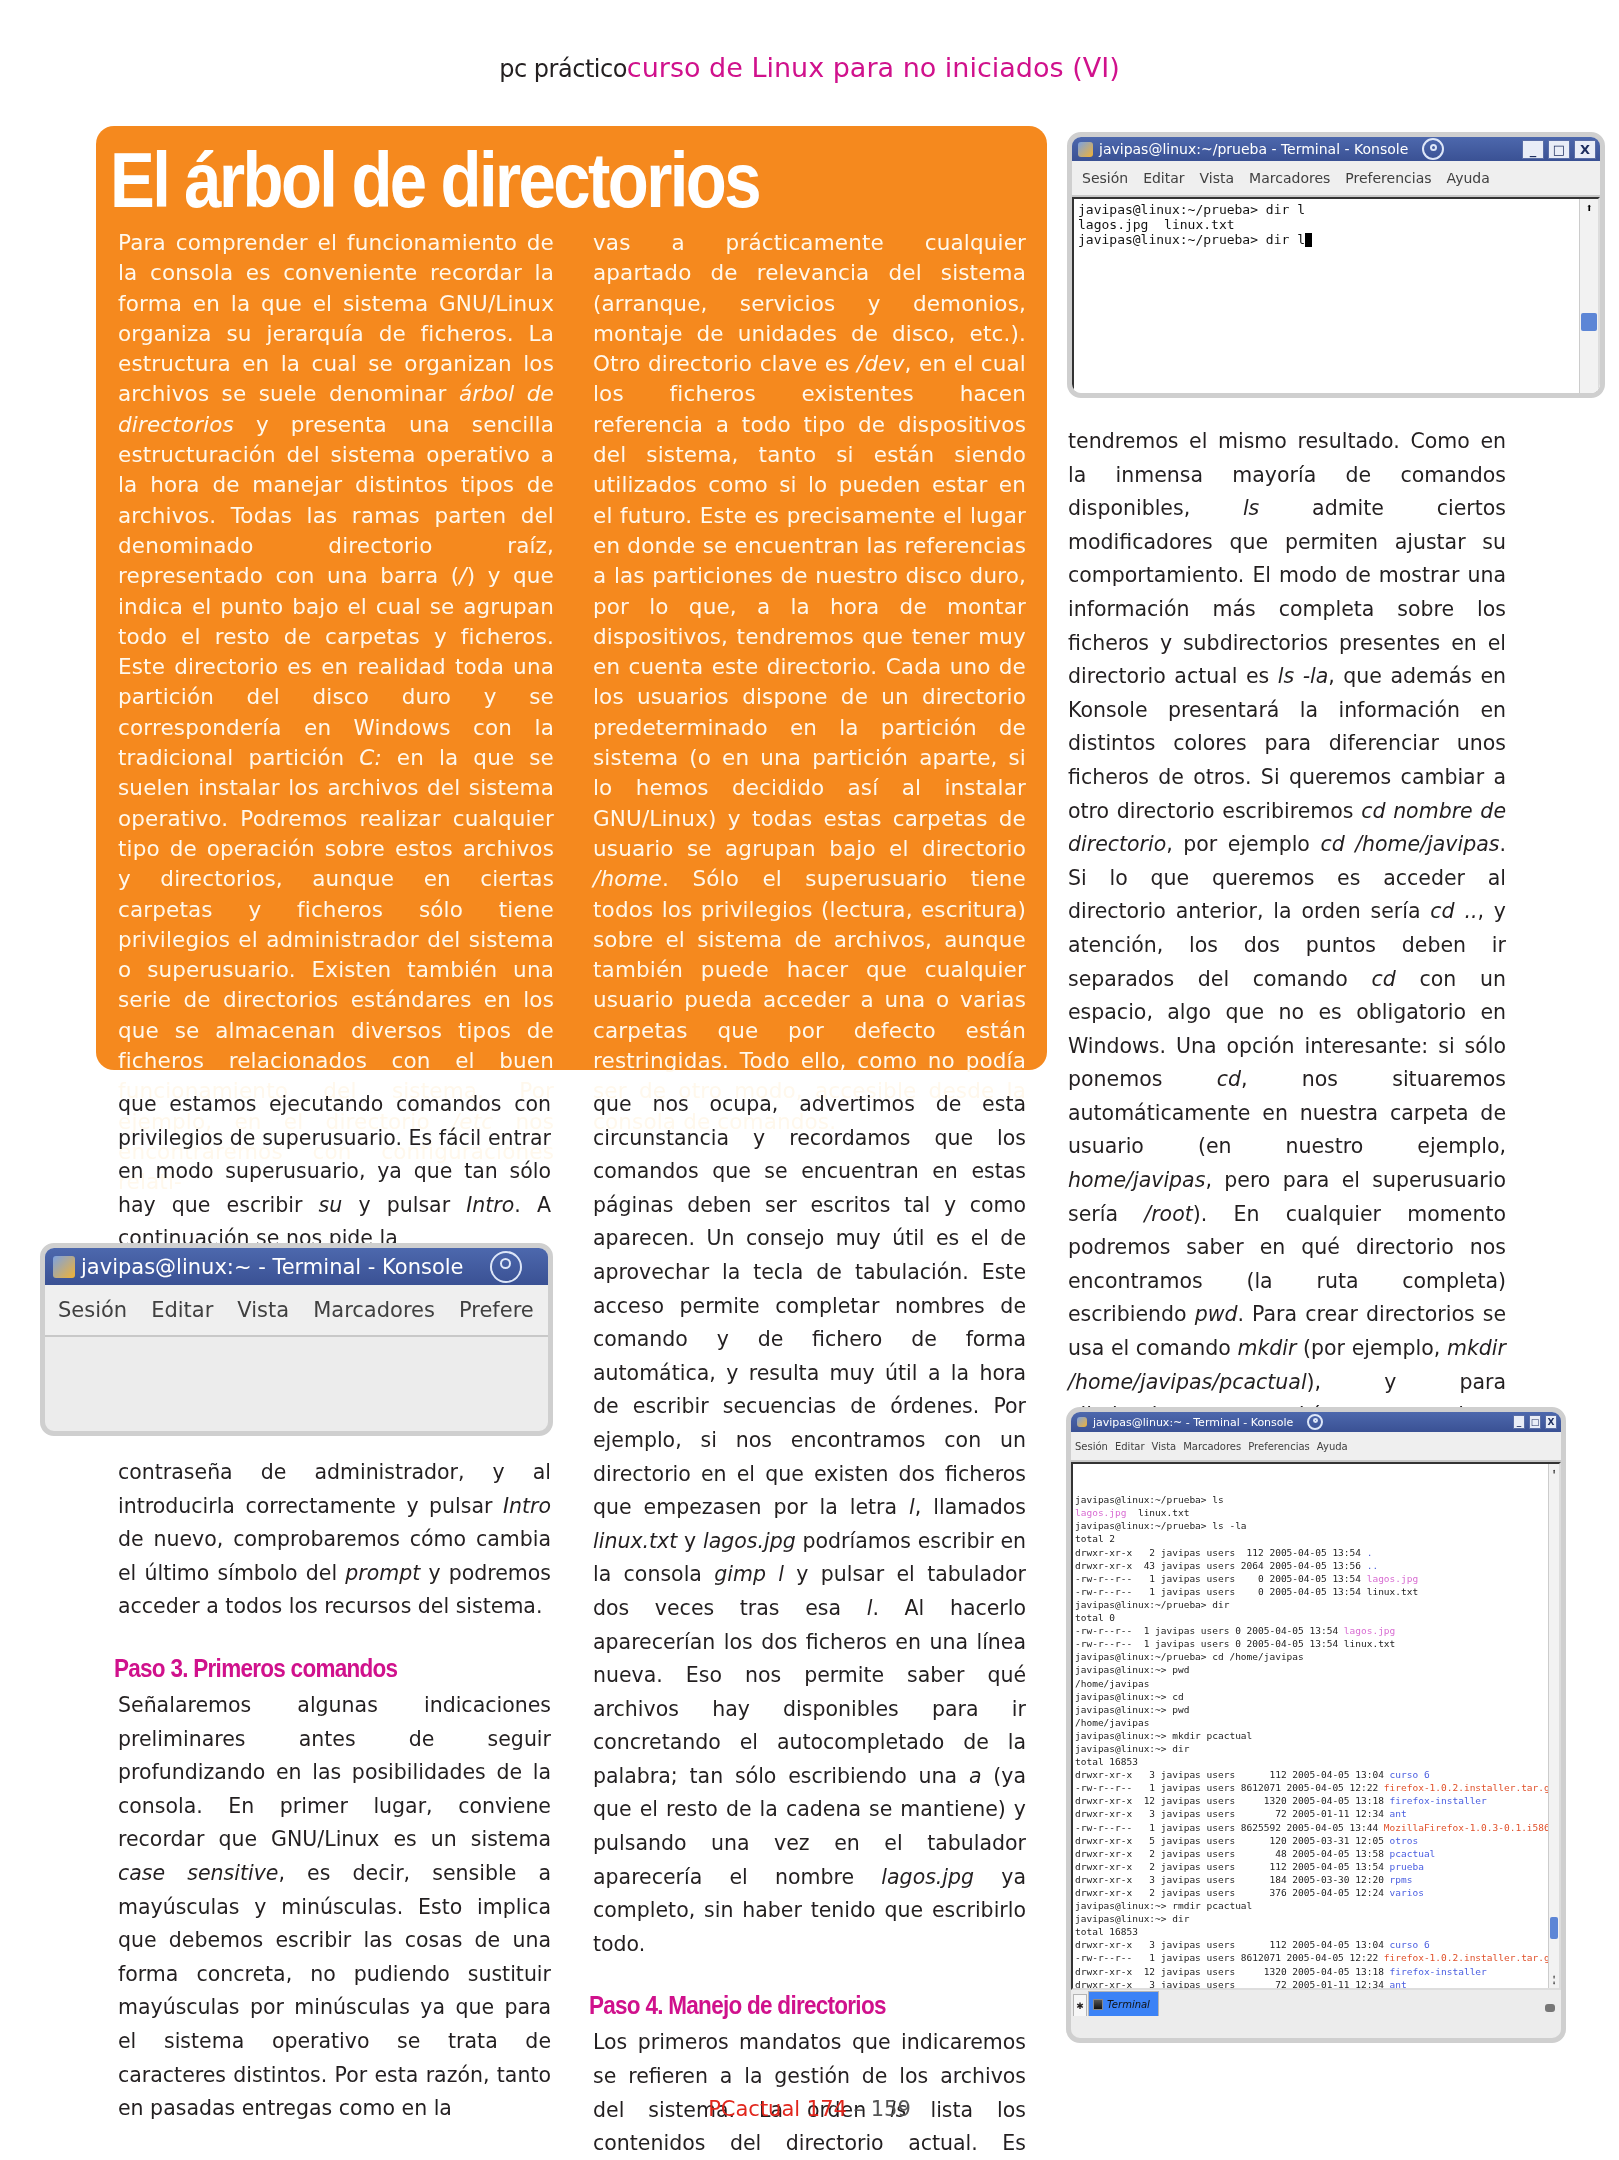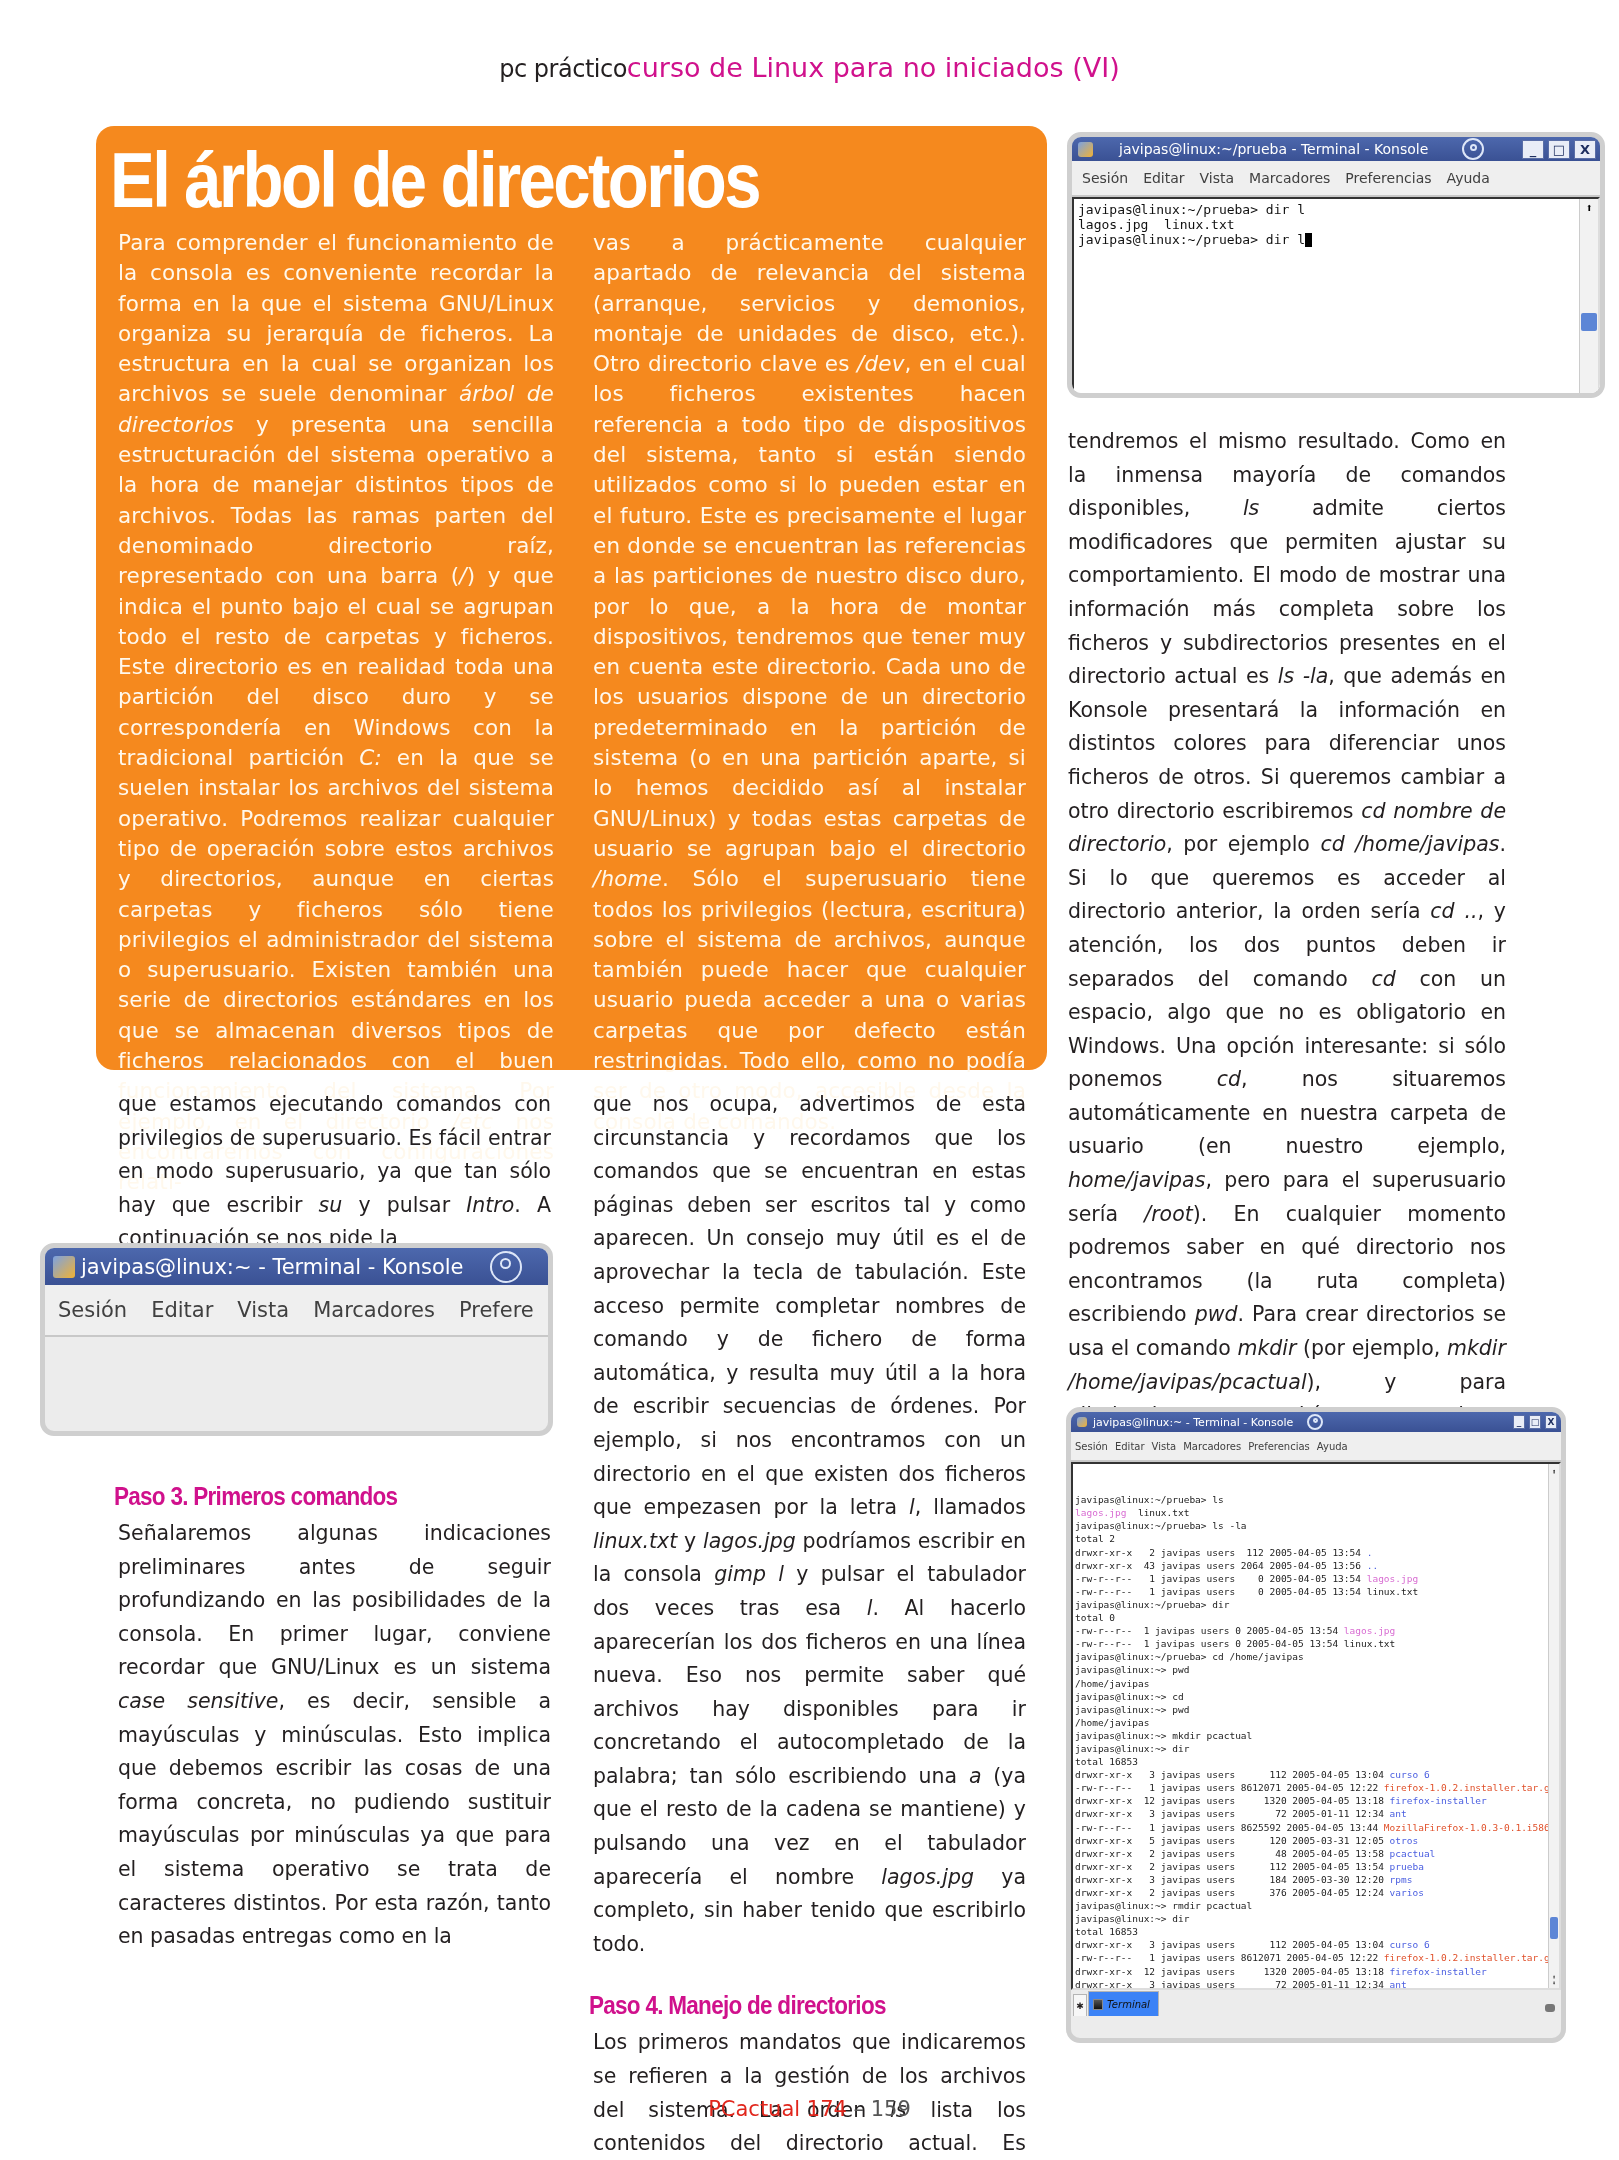--- a/index.html
+++ b/index.html
@@ -82,21 +82,21 @@
 <div class="orange-box"></div>
 <div class="title">El árbol de directorios</div>
 <div class="col orange-col" style="left:114px; top:224px; width:444px;">
   <p><span>Para comprender el funcionamiento de la consola es conveniente recordar la forma en la que el sistema GNU/Linux organiza su jerarquía de ficheros. La estructura en la cual se organizan los archivos se suele denominar </span><em>árbol de directorios</em><span> y presenta una sencilla estructuración del sistema operativo a la hora de manejar distintos tipos de archivos. Todas las ramas parten del denominado directorio raíz, representado con una barra (</span><em>/</em><span>) y que indica el punto bajo el cual se agrupan todo el resto de carpetas y ficheros. Este directorio es en realidad toda una partición del disco duro y se correspondería en Windows con la tradicional partición </span><em>C:</em><span> en la que se suelen instalar los archivos del sistema operativo. Podremos realizar cualquier tipo de operación sobre estos archivos y directorios, aunque en ciertas carpetas y ficheros sólo tiene privilegios el administrador del sistema o superusuario. Existen también una serie de directorios estándares en los que se almacenan diversos tipos de ficheros relacionados con el buen funcionamiento del sistema. Por ejemplo, en el directorio </span><em>/etc</em><span> nos encontraremos con configuraciones relati-</span></p>
 </div>
 <div class="col orange-col" style="left:589px; top:224px; width:441px;">
   <p><span>vas a prácticamente cualquier apartado de relevancia del sistema (arranque, servicios y demonios, montaje de unidades de disco, etc.). Otro directorio clave es </span><em>/dev</em><span>, en el cual los ficheros existentes hacen referencia a todo tipo de dispositivos del sistema, tanto si están siendo utilizados como si lo pueden estar en el futuro. Este es precisamente el lugar en donde se encuentran las referencias a las particiones de nuestro disco duro, por lo que, a la hora de montar dispositivos, tendremos que tener muy en cuenta este directorio. Cada uno de los usuarios dispone de un directorio predeterminado en la partición de sistema (o en una partición aparte, si lo hemos decidido así al instalar GNU/Linux) y todas estas carpetas de usuario se agrupan bajo el directorio </span><em>/home</em><span>. Sólo el superusuario tiene todos los privilegios (lectura, escritura) sobre el sistema de archivos, aunque también puede hacer que cualquier usuario pueda acceder a una o varias carpetas que por defecto están restringidas. Todo ello, como no podía ser de otro modo, accesible desde la consola de comandos.</span></p>
 </div>
 
 <div class="konsole" style="left:1067px; top:132px; width:538px; height:266px;">
-  <div class="k-title" style="height:24px; font-size:14px;gap:20px;">
+  <div class="k-title" style="height:24px; font-size:14px;">
     <span class="k-appicon" style="width:15px;height:15px;"></span>
     <span>javipas@linux:~/prueba - Terminal - Konsole</span>
     <span class="k-swirl" style="width:18px;height:18px;"></span>
     <span class="k-winbtns">
       <span class="k-winbtn" style="width:22px;height:19px;font-size:13px;line-height:17px;">_</span>
       <span class="k-winbtn" style="width:22px;height:19px;font-size:13px;line-height:17px;">□</span>
       <span class="k-winbtn" style="width:22px;height:19px;font-size:13px;line-height:17px;">X</span>
     </span>
   </div>
   <div class="k-menu" style="height:36px; font-size:14px; align-items:center; padding-left:10px; gap:15px;">
@@ -137,20 +137,21 @@
   <div class="k-menu" style="height:52px; font-size:21px; align-items:center; padding-left:13px; gap:24px;">
     <span>Sesión</span>
     <span>Editar</span>
     <span>Vista</span>
     <span>Marcadores</span>
     <span>Prefere</span>
   </div>
 </div>
 
 <div class="col body-col" style="left:114px; top:1452px; width:441px;">
+  <p><span>contraseña de administrador, y al introducirla correctamente y pulsar </span><em>Intro</em><span> de nuevo, comprobaremos cómo cambia el último símbolo del </span><em>prompt</em><span> y podremos acceder a todos los recursos del sistema.</span></p>
   <div class="step-title">Paso 3. Primeros comandos</div>
   <p><span>Señalaremos algunas indicaciones preliminares antes de seguir profundizando en las posibilidades de la consola. En primer lugar, conviene recordar que GNU/Linux es un sistema </span><em>case sensitive</em><span>, es decir, sensible a mayúsculas y minúsculas. Esto implica que debemos escribir las cosas de una forma concreta, no pudiendo sustituir mayúsculas por minúsculas ya que para el sistema operativo se trata de caracteres distintos. Por esta razón, tanto en pasadas entregas como en la</span></p>
 </div>
 
 <div class="col body-col" style="left:589px; top:1084px; width:441px;">
   <p><span>que nos ocupa, advertimos de esta circunstancia y recordamos que los comandos que se encuentran en estas páginas deben ser escritos tal y como aparecen. Un consejo muy útil es el de aprovechar la tecla de tabulación. Este acceso permite completar nombres de comando y de fichero de forma automática, y resulta muy útil a la hora de escribir secuencias de órdenes. Por ejemplo, si nos encontramos con un directorio en el que existen dos ficheros que empezasen por la letra </span><em>l</em><span>, llamados </span><em>linux.txt</em><span> y </span><em>lagos.jpg</em><span> podríamos escribir en la consola </span><em>gimp l</em><span> y pulsar el tabulador dos veces tras esa </span><em>l</em><span>. Al hacerlo aparecerían los dos ficheros en una línea nueva. Eso nos permite saber qué archivos hay disponibles para ir concretando el autocompletado de la palabra; tan sólo escribiendo una </span><em>a</em><span> (ya que el resto de la cadena se mantiene) y pulsando una vez en el tabulador aparecería el nombre </span><em>lagos.jpg</em><span> ya completo, sin haber tenido que escribirlo todo.</span></p>
   <div class="step-title">Paso 4. Manejo de directorios</div>
   <p><span>Los primeros mandatos que indicaremos se refieren a la gestión de los archivos del sistema. La orden </span><em>ls</em><span> lista los contenidos del directorio actual. Es similar al </span><em>dir</em><span> tradicional de Windows, y de hecho, si escribimos esta orden también ob-</span></p>
 </div>
 

